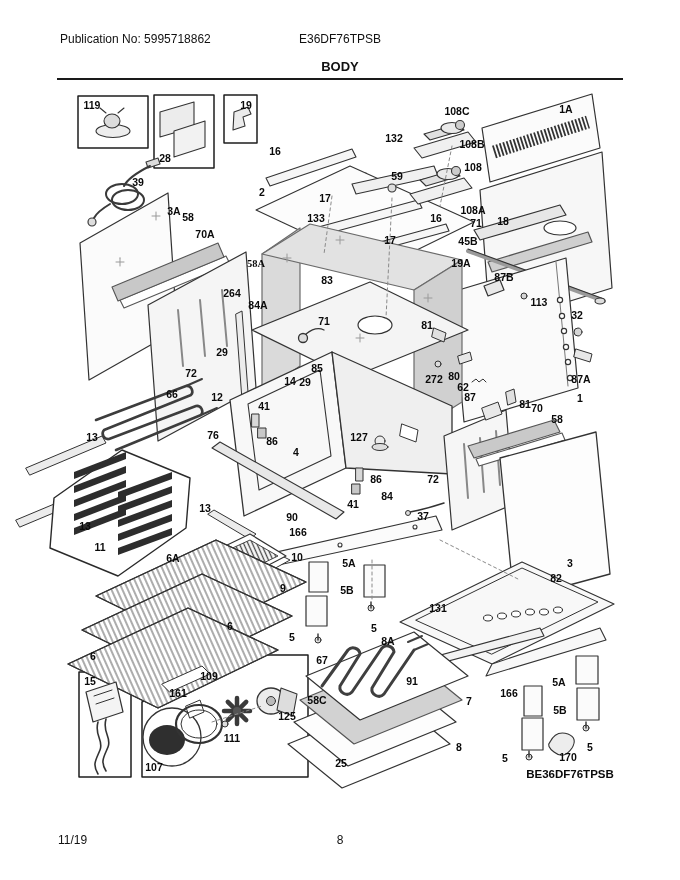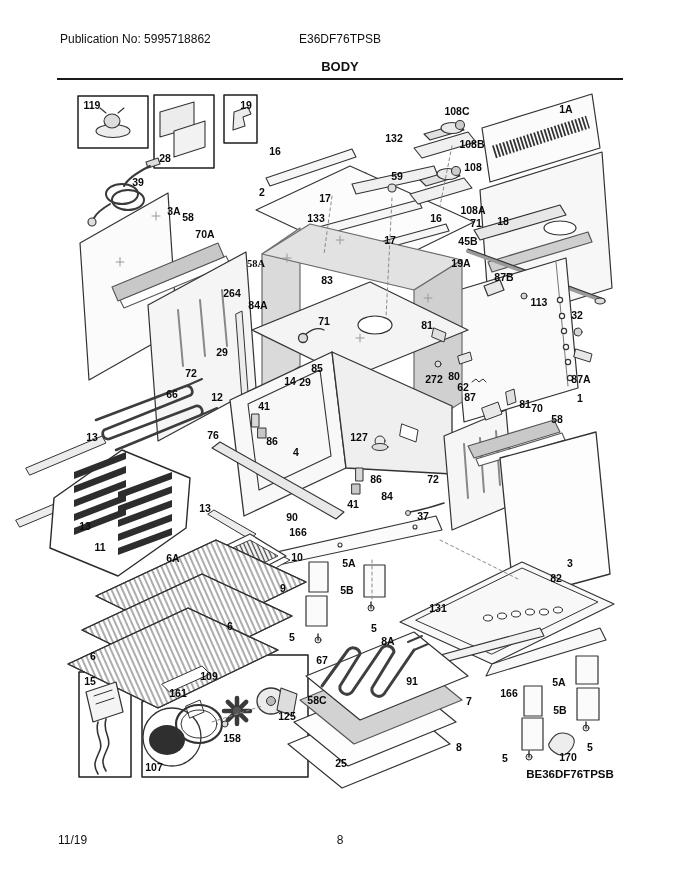--- a/index.html
+++ b/index.html
@@ -412,21 +412,21 @@
       <div class="callout" style="left: 388px; top: 641px;">8A</div>
       <div class="callout" style="left: 412px; top: 647px; margin-top: 34px;">91</div>
       <div class="callout" style="left: 322px; top: 660px;">67</div>
       <div class="callout" style="left: 317px; top: 700px;">58C</div>
       <div class="callout" style="left: 469px; top: 701px;">7</div>
       <div class="callout" style="left: 459px; top: 747px;">8</div>
       <div class="callout" style="left: 341px; top: 763px;">25</div>
       <div class="callout" style="left: 90px; top: 681px;">15</div>
       <div class="callout" style="left: 178px; top: 693px;">161</div>
       <div class="callout" style="left: 209px; top: 676px;">109</div>
-      <div class="callout" style="left: 232px; top: 738px;">158</div>
+      <div class="callout" style="left: 232px; top: 738px;">111</div>
       <div class="callout" style="left: 287px; top: 716px;">125</div>
       <div class="callout" style="left: 154px; top: 767px;">107</div>
       <div class="callout" style="left: 509px; top: 693px;">166</div>
       <div class="callout" style="left: 559px; top: 682px;">5A</div>
       <div class="callout" style="left: 560px; top: 710px;">5B</div>
       <div class="callout" style="left: 590px; top: 747px;">5</div>
       <div class="callout" style="left: 568px; top: 757px;">170</div>
       <div class="callout" style="left: 505px; top: 758px;">5</div>
       <div class="caption" style="left: 570px; top: 774px;">BE36DF76TPSB</div>
     </div>

